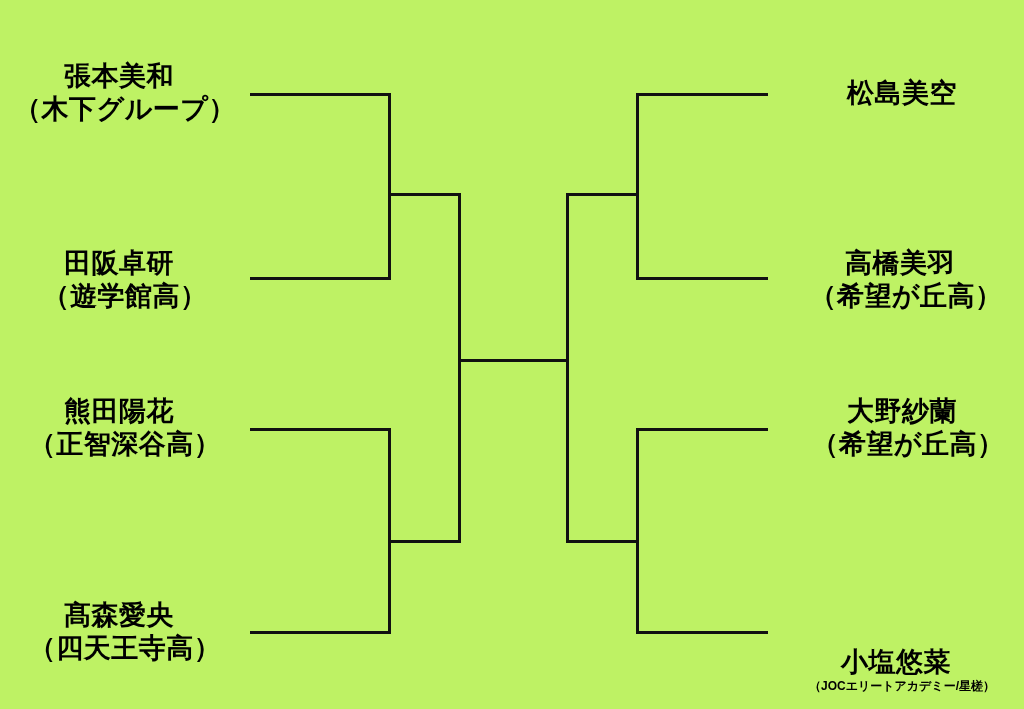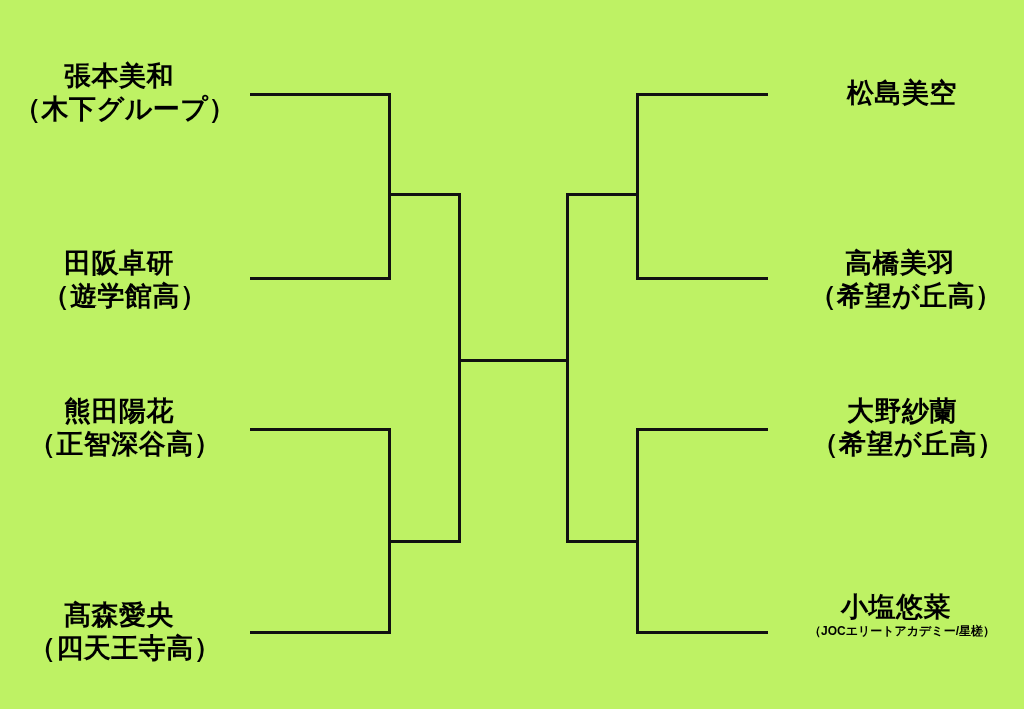--- a/index.html
+++ b/index.html
@@ -87,21 +87,21 @@
   <div class="competitor right" style="left:776px; top:242px; width:248px; height:76px;">
     <div class="c-name">高橋美羽</div>
     <div class="c-affil">（希望が丘高）</div>
   </div>
 
   <div class="competitor right" style="left:780px; top:390px; width:244px; height:76px;">
     <div class="c-name">大野紗蘭</div>
     <div class="c-affil">（希望が丘高）</div>
   </div>
 
-  <div class="competitor right" style="left:768px; top:580px; width:256px; height:70px;">
+  <div class="competitor right" style="left:768px; top:635px; width:256px; height:70px;">
     <div class="c-name">小塩悠菜</div>
     <div class="c-affil small">（JOCエリートアカデミー/星槎）</div>
   </div>
 
   <div class="line h" style="left:250px; top:93px; width:141px;"></div>
   <div class="line h" style="left:250px; top:277px; width:141px;"></div>
   <div class="line v" style="left:388px; top:93px; height:187px;"></div>
 
   <div class="line h" style="left:250px; top:428px; width:141px;"></div>
   <div class="line h" style="left:250px; top:631px; width:141px;"></div>

